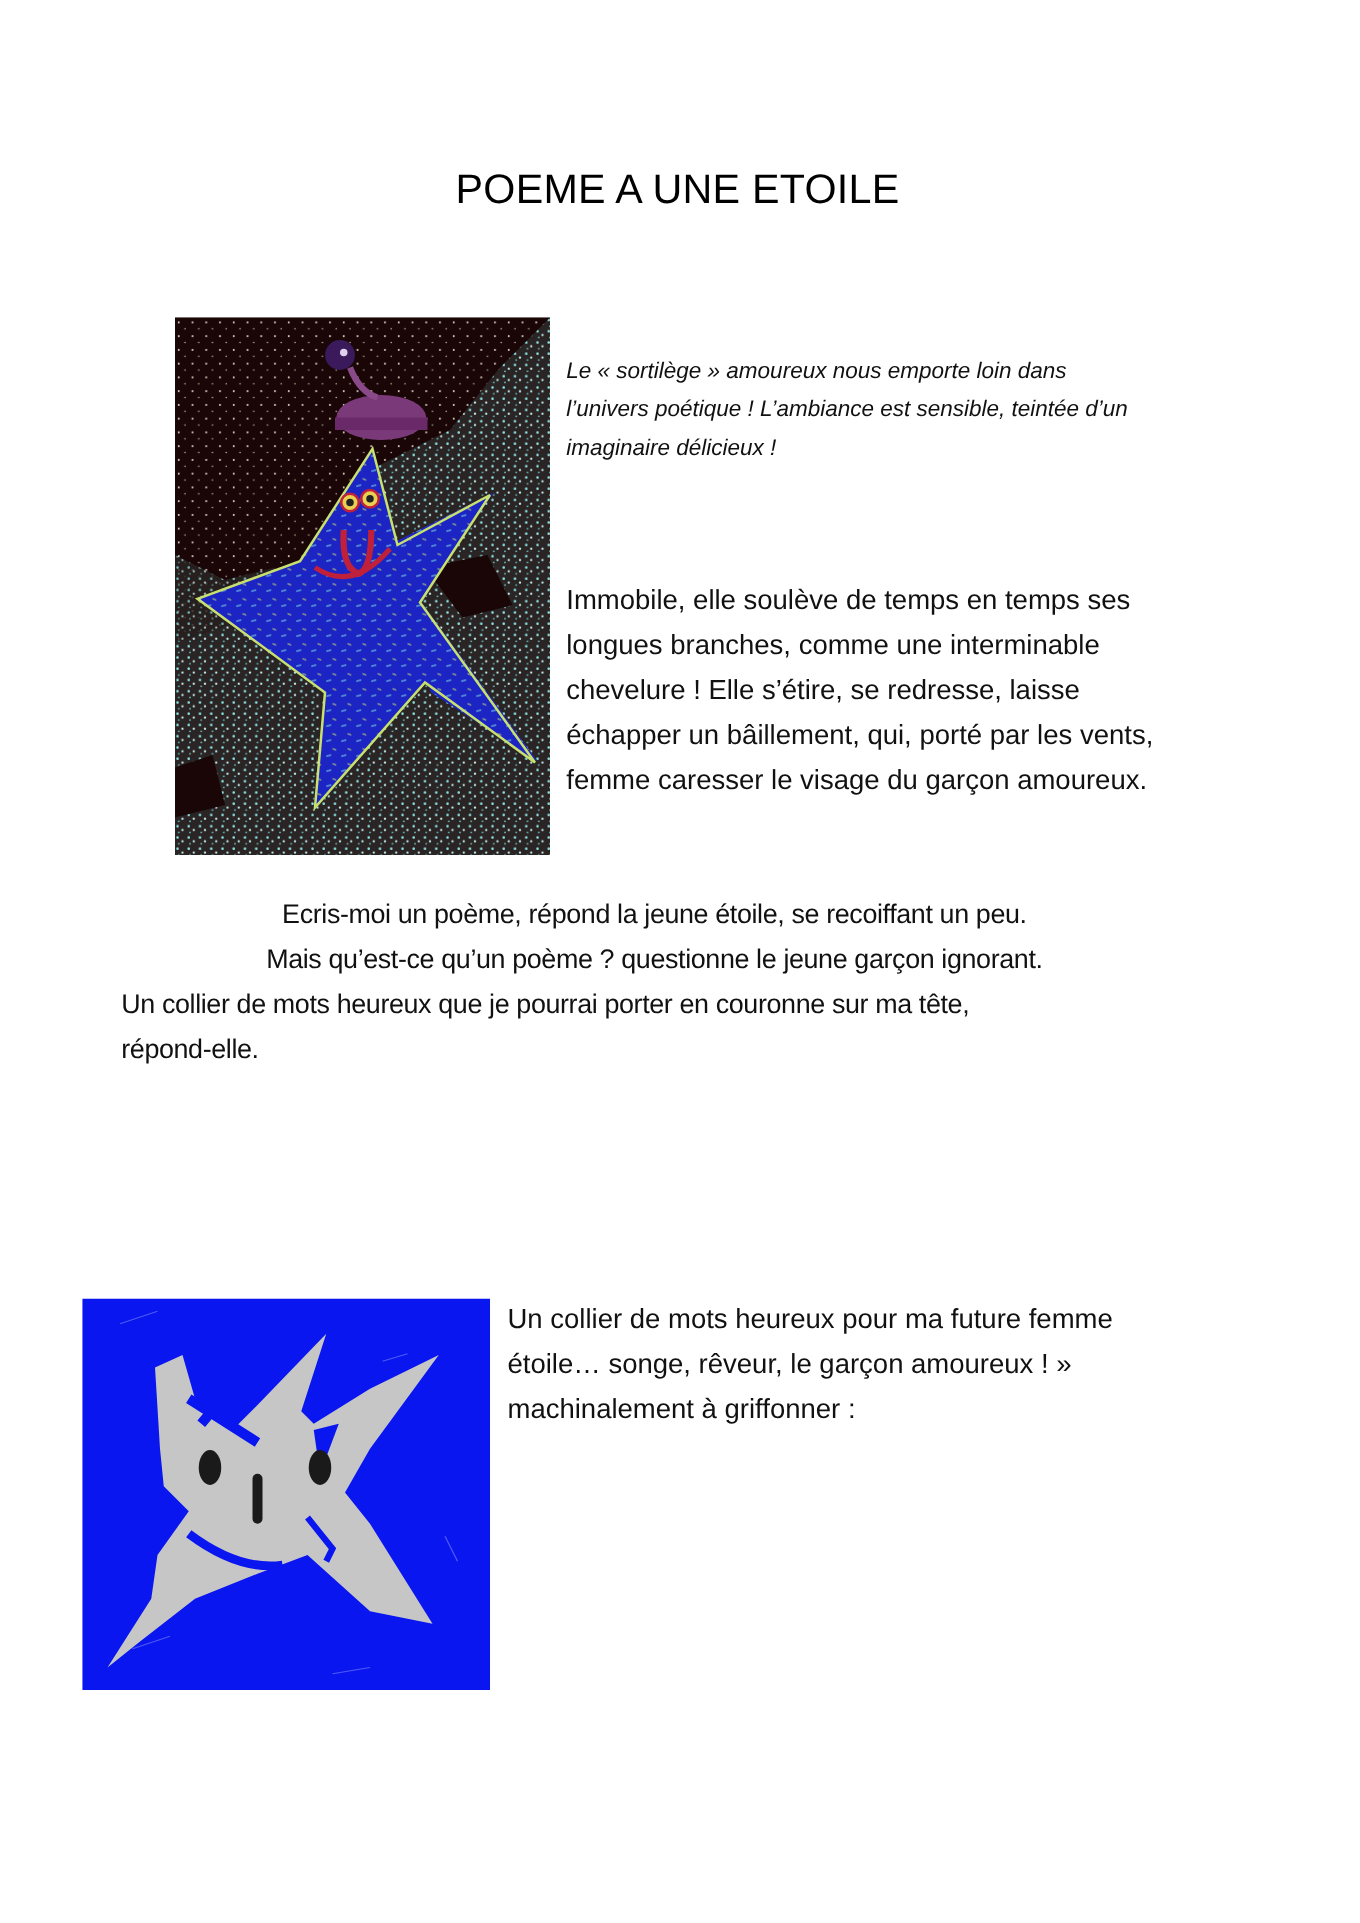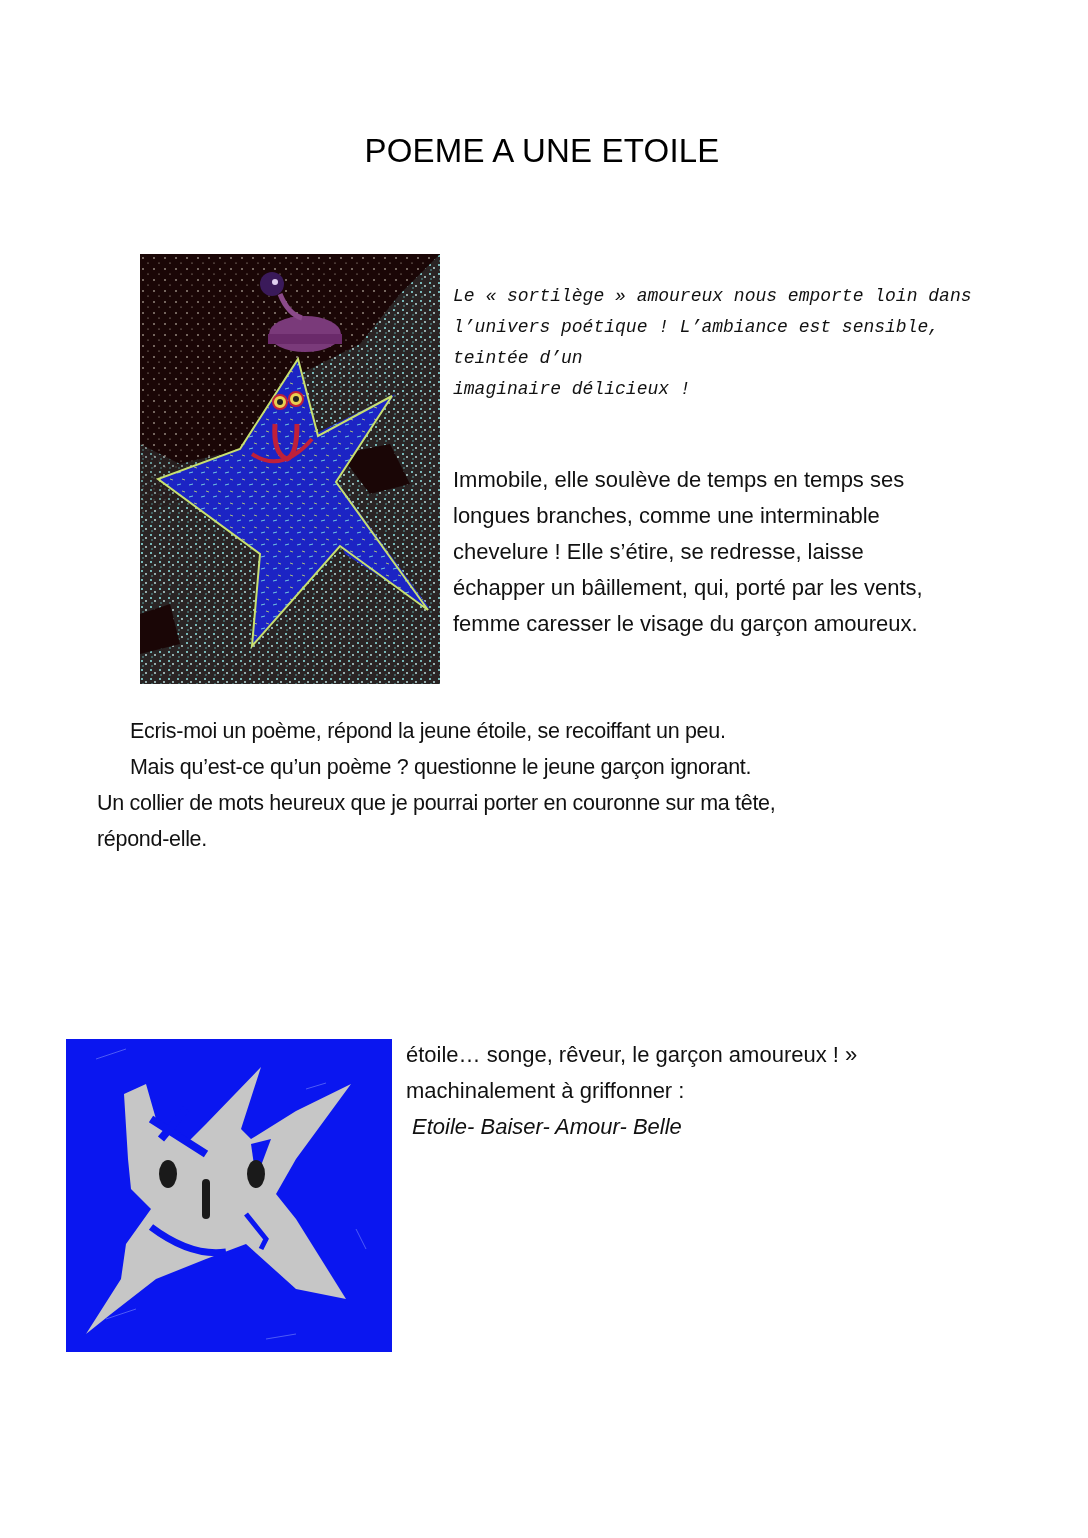--- a/index.html
+++ b/index.html
@@ -5,27 +5,27 @@
     html, body { margin: 0; padding: 0; background: #ffffff; }
     body { width: 1088px; height: 1538px; position: relative; overflow: hidden;
            font-family: "Liberation Sans", "DejaVu Sans", sans-serif; color: #111; }
     .title { position: absolute; left: 0; width: 1084px; top: 132px; text-align: center;
              font-size: 33px; letter-spacing: 0.2px; color: #000; }
     .img1 { position: absolute; left: 140px; top: 254px; width: 300px; height: 430px;
             background: #1a0606; overflow: hidden; }
     .img2 { position: absolute; left: 66px; top: 1039px; width: 326px; height: 313px;
             background: #0a16f0; overflow: hidden; }
     .italic-intro { position: absolute; left: 453px; top: 281px; width: 520px;
-                    font-style: italic; font-size: 18px; line-height: 31px; color: #111; font-family: Liberation Mono, monospace; }
+                    font-style: italic; font-size: 18px; line-height: 31px; color: #111; }
     .italic-intro p, .para p { margin: 0; }
     .para1 { position: absolute; left: 453px; top: 462px; width: 530px;
              font-size: 22px; line-height: 36px; }
     .dialogue { position: absolute; left: 97px; top: 713px; width: 820px;
                 font-size: 21.5px; line-height: 36px; letter-spacing: -0.3px; }
-    .dialogue .indent { padding-left: 33px; }
+    .dialogue .indent { padding-left: 33px; text-align: center; }
     .para2 { position: absolute; left: 406px; top: 1037px; width: 560px;
              font-size: 22px; line-height: 36px; }
     .para2 .poem { font-style: italic; padding-left: 6px; }
     svg { display: block; }
   </style>
 </head>
 <body>
 
 <div>
 
@@ -114,18 +114,18 @@
       <path d="M185 105 L190 140 L205 100" fill="#0a16f0"></path>
       <ellipse cx="102" cy="135" rx="9" ry="14" fill="#1a1a1a"></ellipse>
       <ellipse cx="190" cy="135" rx="9" ry="14" fill="#1a1a1a"></ellipse>
       <rect x="136" y="140" width="8" height="40" rx="4" fill="#1a1a1a"></rect>
       <path d="M85 188 q40 30 75 25" stroke="#0a16f0" stroke-width="7" fill="none"></path>
       <path d="M180 175 L200 200 L195 210" stroke="#0a16f0" stroke-width="5" fill="none"></path>
     </svg>
   </div>
 
   <div class="para para2">
+    <p>Un collier de mots heureux pour ma future femme</p>
     <p>étoile… songe, rêveur, le garçon amoureux ! »</p>
     <p>machinalement à griffonner :</p>
-    <p class="poem">Etoile- Baiser- Amour- Belle</p>
   </div>
 
 </div>
 
 </body></html>

